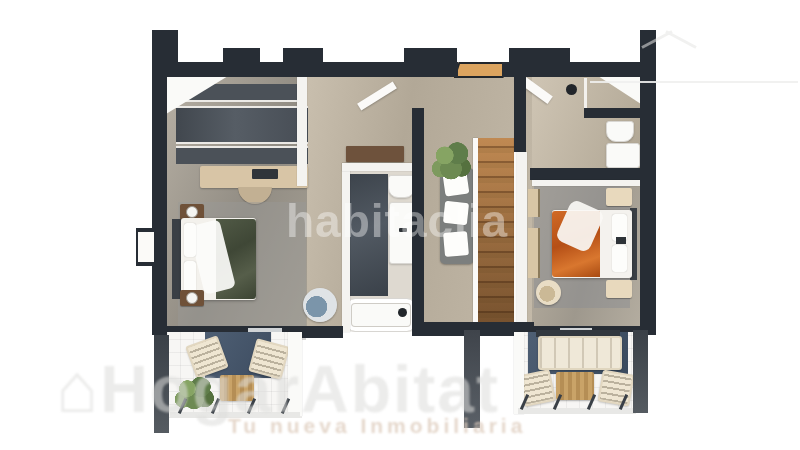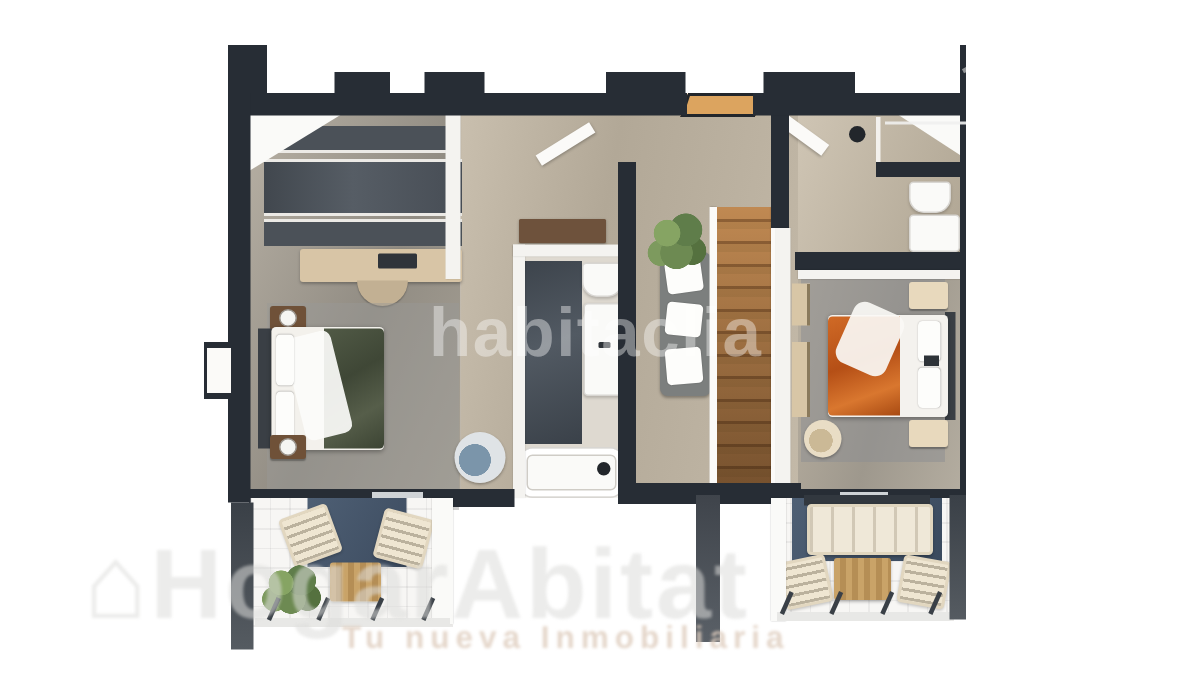--- a/index.html
+++ b/index.html
@@ -1,16 +1,16 @@
 <!DOCTYPE html>
 <html style="--wall-dark: #272d35; --floor-beige: #c6bcab; --floor-gray: #a9a49b; --white-surface: #f4f3f0; --wood-stairs: #a87544; --wood-light: #dca45f; --closet-dark: #4b5158; --bed-green: #49513f; --bed-orange: #c35a1c; --rug-blue: #49596d; --rug-gray: #9b9c9e; --plant-green: #68854f; --wood-table: #c9a368;"><head>
 <meta charset="utf-8">
 <style>
   html,body{margin:0;padding:0;background:#fff;}
-  #plan{position:relative;width:644px;height:450px;background:#fff;overflow:hidden;
+  #plan{position:relative;width:800px;height:450px;background:#fff;overflow:hidden;
         font-family:"Liberation Sans", sans-serif;}
   .abs{position:absolute;}
   .wall{position:absolute;background:var(--wall-dark,#272d35);}
   .wwall{position:absolute;background:#f4f3f0;box-shadow:0 0 1px rgba(0,0,0,.25);}
   .floor{position:absolute;}
   .white-fix{position:absolute;background:#fafaf8;border:1px solid #d8d6d2;border-radius:3px;box-shadow:0 1px 2px rgba(0,0,0,.18);}
   .tile{background:#f7f6f4;
         background-image:repeating-linear-gradient(0deg,rgba(0,0,0,.05) 0 1px,transparent 1px 13px),
                          repeating-linear-gradient(90deg,rgba(0,0,0,.05) 0 1px,transparent 1px 13px);}
   .post{position:absolute;width:3px;height:16px;background:#3a4047;transform:rotate(24deg);}

